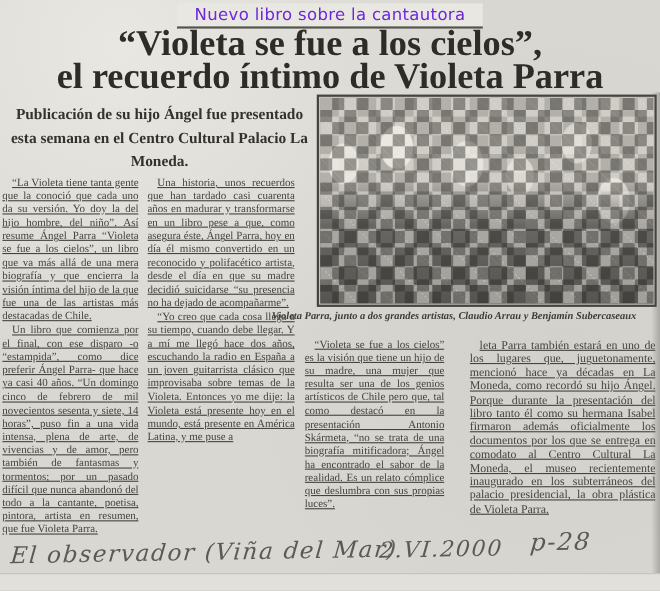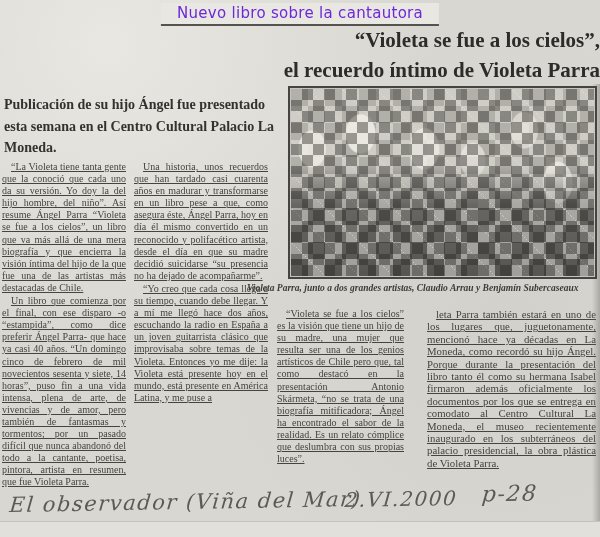--- a/index.html
+++ b/index.html
@@ -12,25 +12,25 @@
     font-family:"Liberation Serif", serif; color:#45433f;
   }
   .kicker{
     position:absolute; top:3px; left:50%; transform:translateX(-50%);
     font-family:"DejaVu Sans", sans-serif; font-size:15px; letter-spacing:.3px;
     color:#6d28d9; background:#e9e7e2; padding:1px 16px 2px;
     border-bottom:2px solid #55534f; white-space:nowrap;
   }
   .headline{
     position:absolute; top:25px; left:0; width:600px; margin:0;
-    text-align:right; font-weight:bold; font-size:21px; line-height:30px; color:#2d2c29;
+    text-align:center; font-weight:bold; font-size:33px; line-height:30px; color:#2d2c29;
   }
   .subtitle{
     position:absolute; top:94px; left:4px; width:282px;
-    font-weight:bold; font-size:14px; line-height:21.5px; color:#34322e;
+    text-align:center; font-weight:bold; font-size:14px; line-height:21.5px; color:#34322e;
   }
   .photo-frame{
     position:absolute; left:288px; top:86px; width:309px; height:193px;
     border:2px solid #464441; box-sizing:border-box; background:#c7c4bf; z-index:1;
   }
   .photo-img{
     position:absolute; inset:1px;
     background-color:#b3b0aa;
     background-image:
       linear-gradient(45deg, rgba(38,37,34,.42) 25%, transparent 25%, transparent 75%, rgba(38,37,34,.42) 75%),

